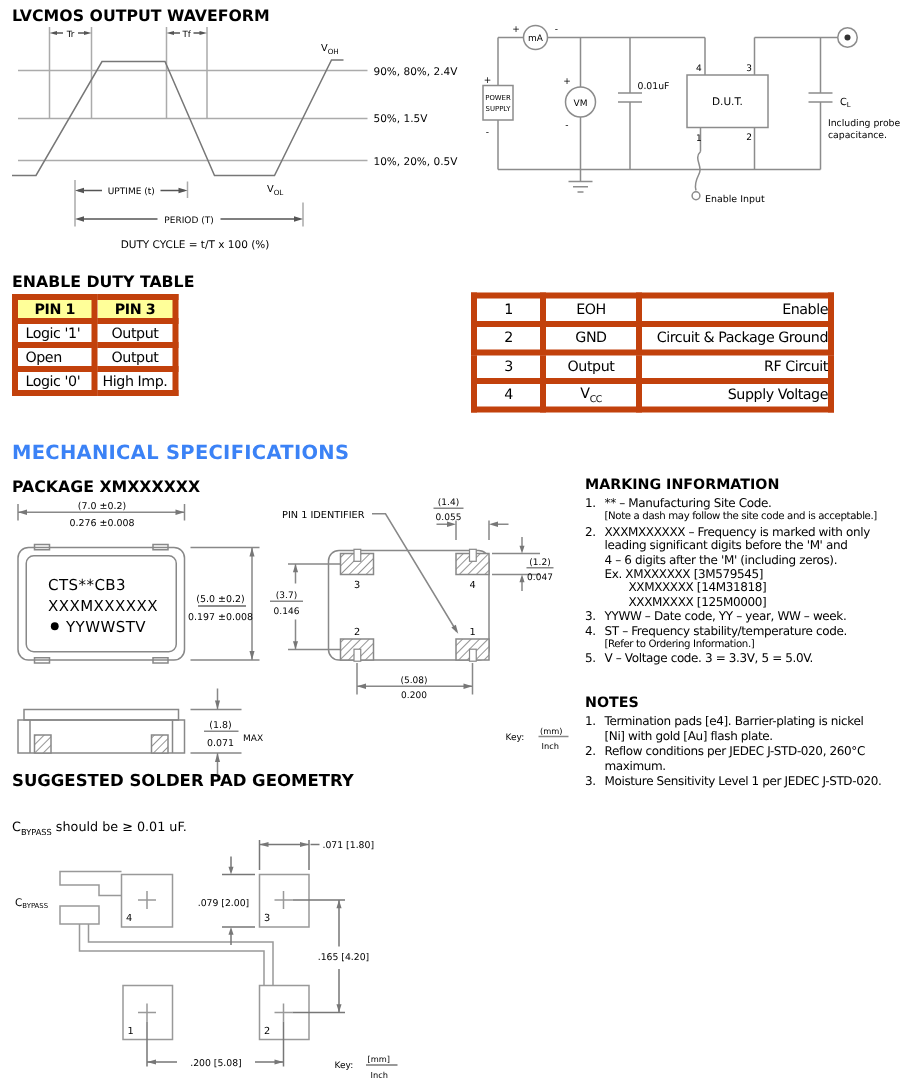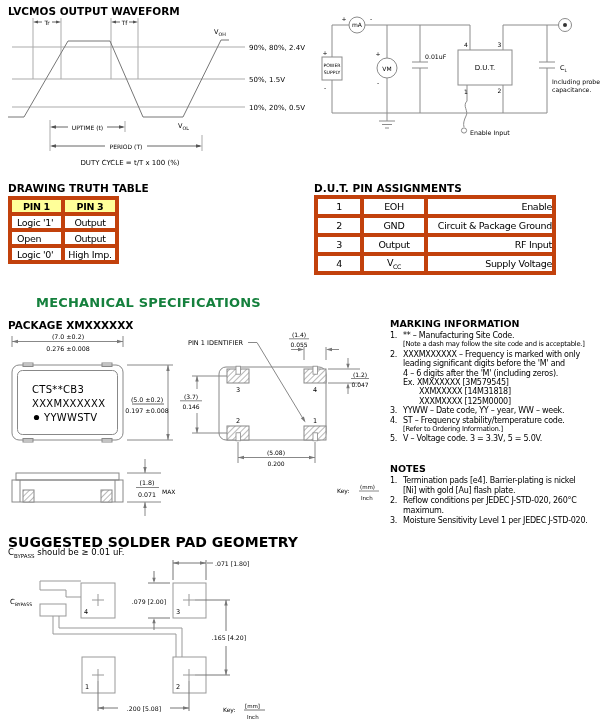--- a/index.html
+++ b/index.html
@@ -1,20 +1,20 @@
 <!DOCTYPE html>
 <html><head>
 <meta charset="utf-8">
 <style>
   html,body{margin:0;padding:0;background:#fff;}
   .page{position:relative;width:604px;height:720px;background:#fff;overflow:hidden;
         font-family:"DejaVu Sans",sans-serif;color:#000;}
   .abs{position:absolute;white-space:nowrap;}
   .sec-title{font-size:10.5px;font-weight:bold;}
-  .mech-title{font-size:13px;font-weight:bold;color:#15803d;letter-spacing:.2px;margin-left:28px;}
+  .mech-title{font-size:13px;font-weight:bold;color:#3b82f6;letter-spacing:.2px;}
   svg{position:absolute;overflow:visible;}
   svg text{font-family:"DejaVu Sans",sans-serif;}
   
   table.dtable{position:absolute;border-collapse:collapse;table-layout:fixed;
         border:2px solid #000;background:#fff;}
   table.dtable th,table.dtable td{border:4px solid #c2410c;padding:0;overflow:hidden;
         white-space:nowrap;font-size:9.5px;letter-spacing:-.3px;}
   table.dtable th{background:#FFFF99;font-weight:bold;height:12px;text-align:center;}
   #truth-table td{height:12px;margin-top:40px;}
   #truth-table td.c1{text-align:left;padding-left:5px;}
@@ -109,21 +109,21 @@
       <text x="184.5" y="33" text-anchor="middle" font-size="6">3</text>
       <text x="151" y="80" text-anchor="middle" font-size="6">1</text>
       <text x="184.5" y="79" text-anchor="middle" font-size="6">2</text>
       <text x="245" y="56" font-size="6.5"><tspan>C</tspan><tspan dy="1.6" font-size="4.6">L</tspan></text>
       <text x="237" y="70" font-size="6.2">Including probe</text>
       <text x="237" y="78" font-size="6.2">capacitance.</text>
       <text x="155" y="120.5" font-size="6.3">Enable Input</text>
     </g>
   </svg>
 
-  <div class="abs sec-title" style="left:8px;top:182px">DRAWING TRUTH TABLE</div>
+  <div class="abs sec-title" style="left:8px;top:182px">ENABLE DUTY TABLE</div>
   <table class="dtable" id="truth-table" style="left:8px;top:196px;width:107px">
     <colgroup>
         <col style="width:53px">
         <col style="width:54px">
       </colgroup>
     <tbody>
         <tr>
       <th>PIN 1</th>
       <th>PIN 3</th>
     </tr>
@@ -135,42 +135,41 @@
       <td class="c1">Open</td>
       <td class="c2">Output</td>
     </tr>
     <tr>
       <td class="c1">Logic '0'</td>
       <td class="c2">High Imp.</td>
     </tr>
   </tbody>
     </table>
 
-  <div class="abs sec-title" style="left:314px;top:182px">D.U.T. PIN ASSIGNMENTS</div>
   <table class="dtable" id="pin-table" style="left:314px;top:195px;width:238px">
     <colgroup>
         <col style="width:46px">
         <col style="width:64px">
         <col style="width:128px">
       </colgroup>
     <tbody>
     <tr>
       <td class="cc">1</td>
       <td class="cc">EOH</td>
       <td class="cl">Enable</td>
     </tr>
     <tr>
       <td class="cc">2</td>
       <td class="cc">GND</td>
       <td class="cl">Circuit &amp; Package Ground</td>
     </tr>
     <tr>
       <td class="cc">3</td>
       <td class="cc">Output</td>
-      <td class="cl">RF Input</td>
+      <td class="cl">RF Circuit</td>
     </tr>
     <tr>
       <td class="cc">4</td>
       <td class="cc"><span>V</span><sub>CC</sub></td>
       <td class="cl">Supply Voltage</td>
     </tr>
   </tbody>
     </table>
 
   <div class="abs mech-title" style="left:8px;top:295px">MECHANICAL SPECIFICATIONS</div>
@@ -346,21 +345,21 @@
     <div class="ml">
         <span class="mn"></span>
         <span class="mt">maximum.</span>
       </div>
     <div class="ml">
         <span class="mn">3.</span>
         <span class="mt">Moisture Sensitivity Level 1 per JEDEC J-STD-020.</span>
       </div>
   </div>
 
-  <div class="abs sec-title" style="left:8px;top:534px;font-size:14px">SUGGESTED SOLDER PAD GEOMETRY</div>
+  <div class="abs sec-title" style="left:8px;top:514px;font-size:11px">SUGGESTED SOLDER PAD GEOMETRY</div>
   <div class="abs sp-sub" style="left:8px;top:547px"><span>C</span><sub>BYPASS</sub><span> should be ≥ 0.01 uF.</span></div>
 
   <svg style="left:8px;top:552px" width="292" height="168" viewBox="0 0 292 168">
     <g stroke="#999" fill="#fff">
       <rect x="73" y="31" width="34" height="35"></rect>
       <rect x="165" y="31" width="33" height="35"></rect>
       <rect x="74" y="105" width="33" height="36"></rect>
       <rect x="165" y="105" width="33" height="36"></rect>
     </g>
     <g stroke="#999" fill="none">

